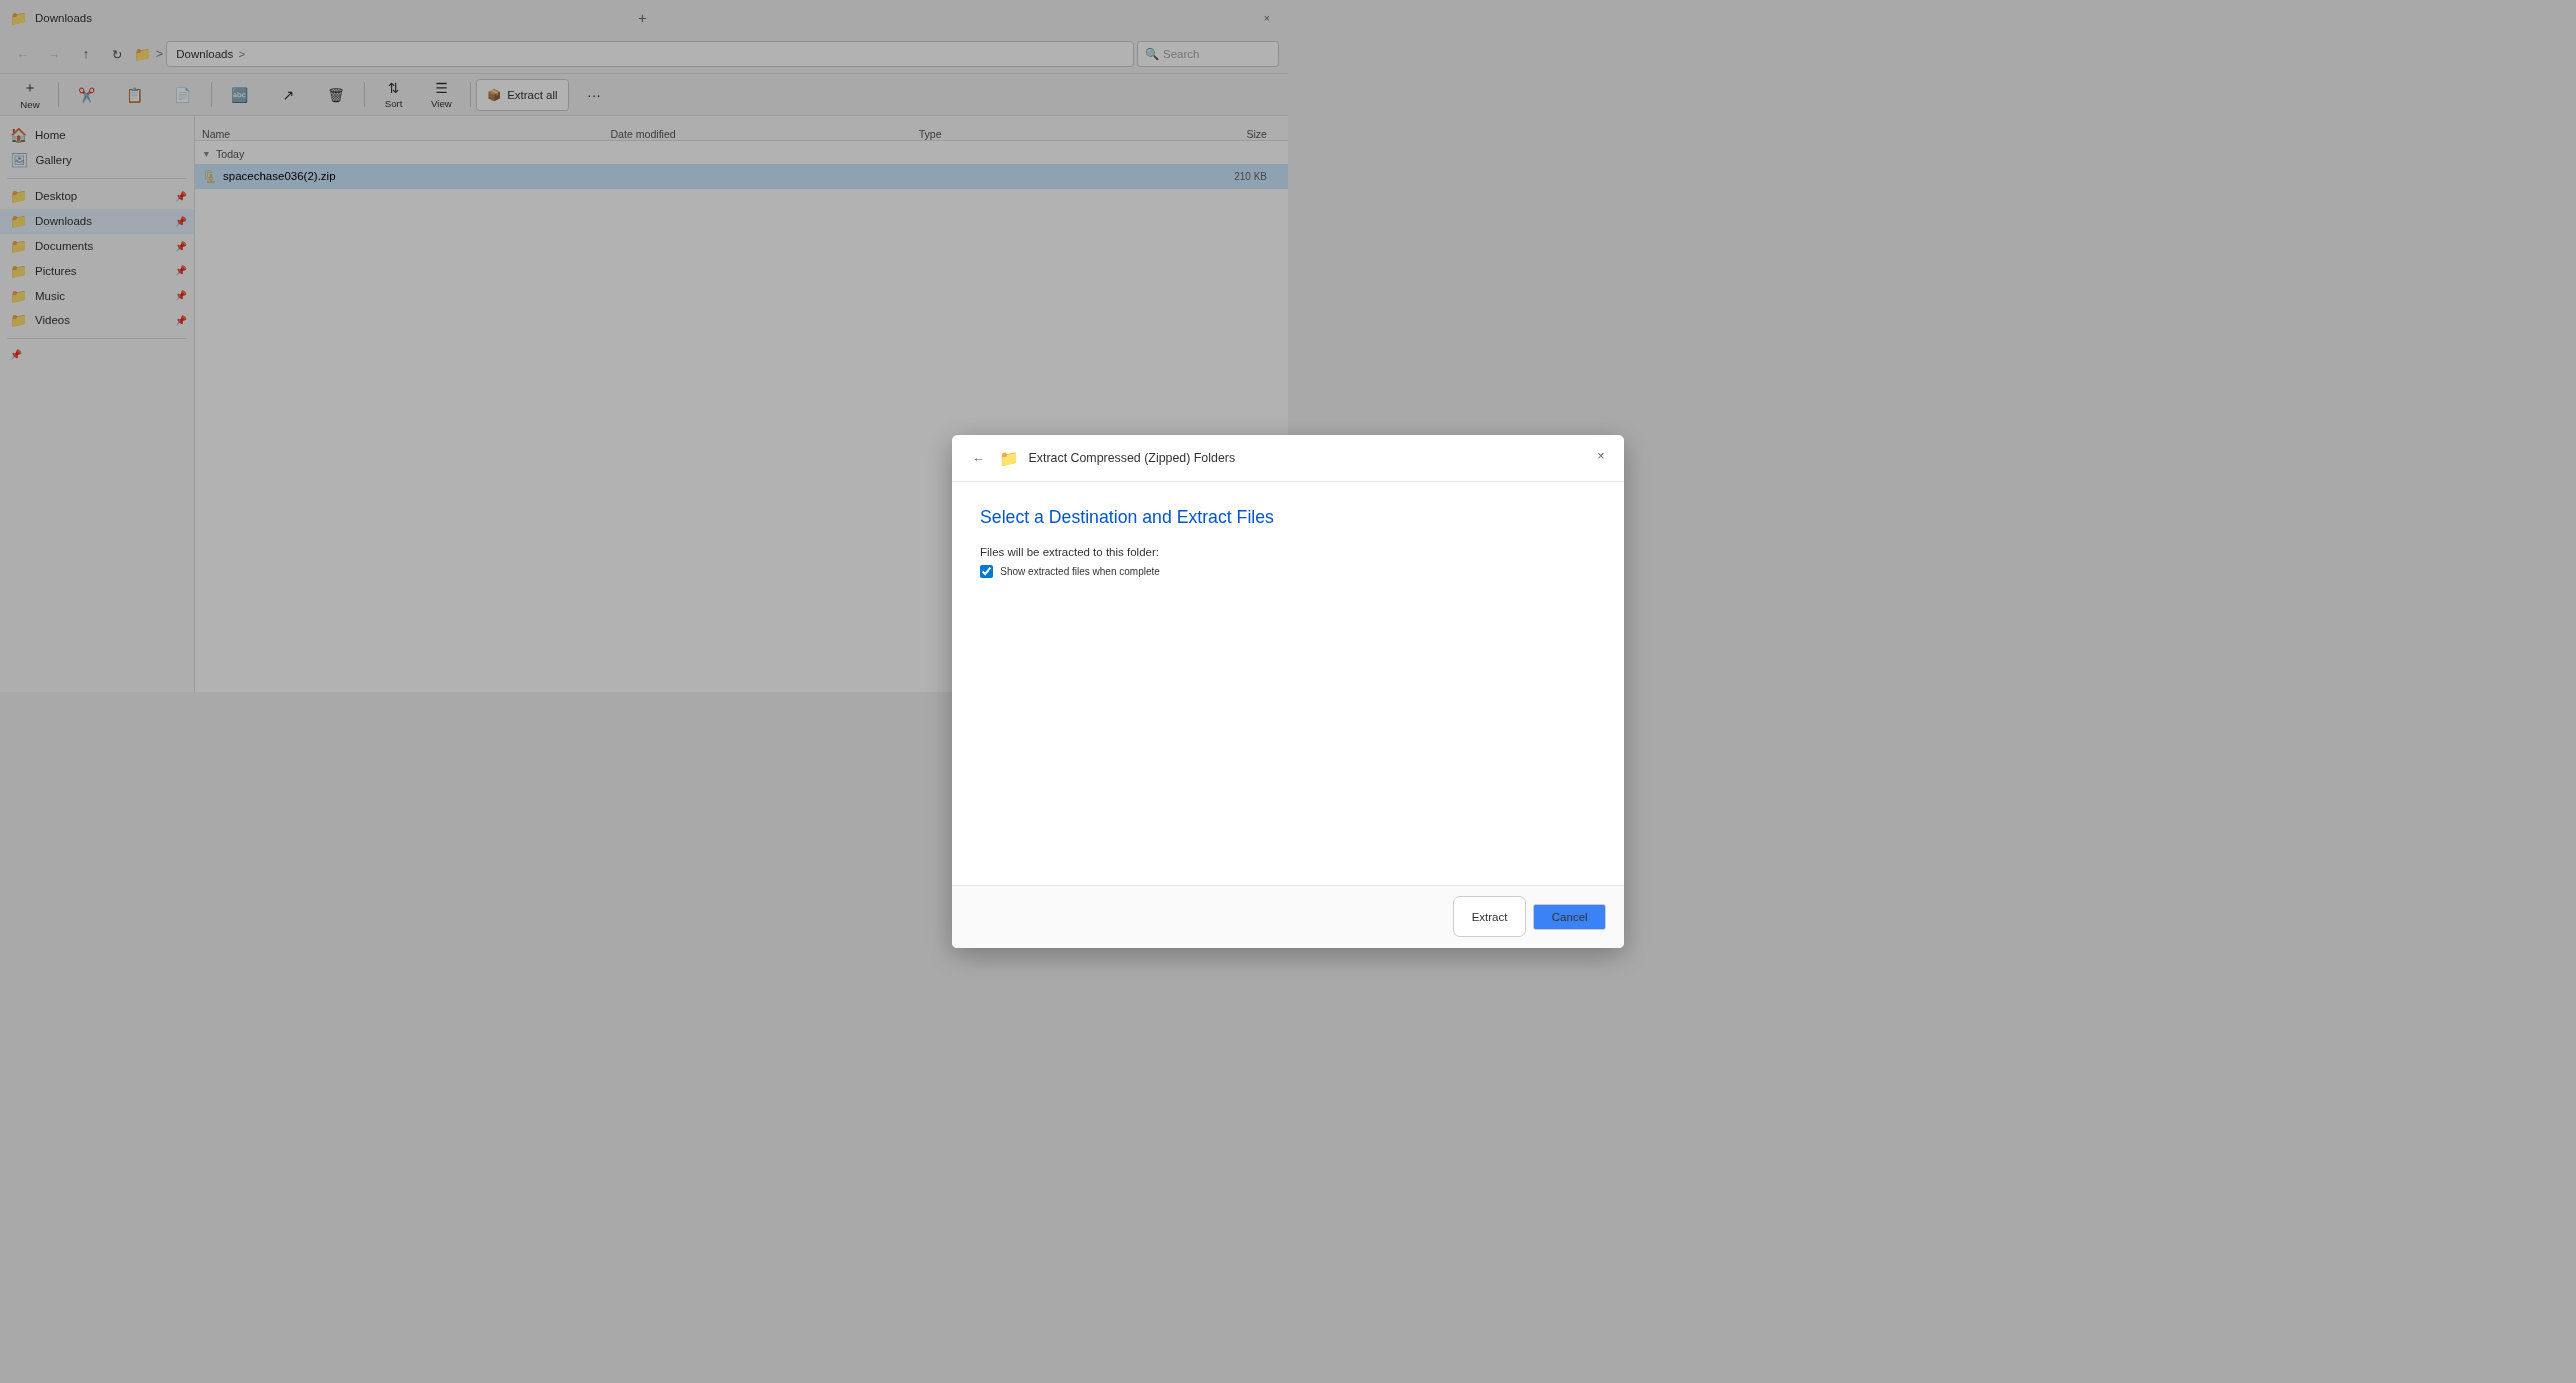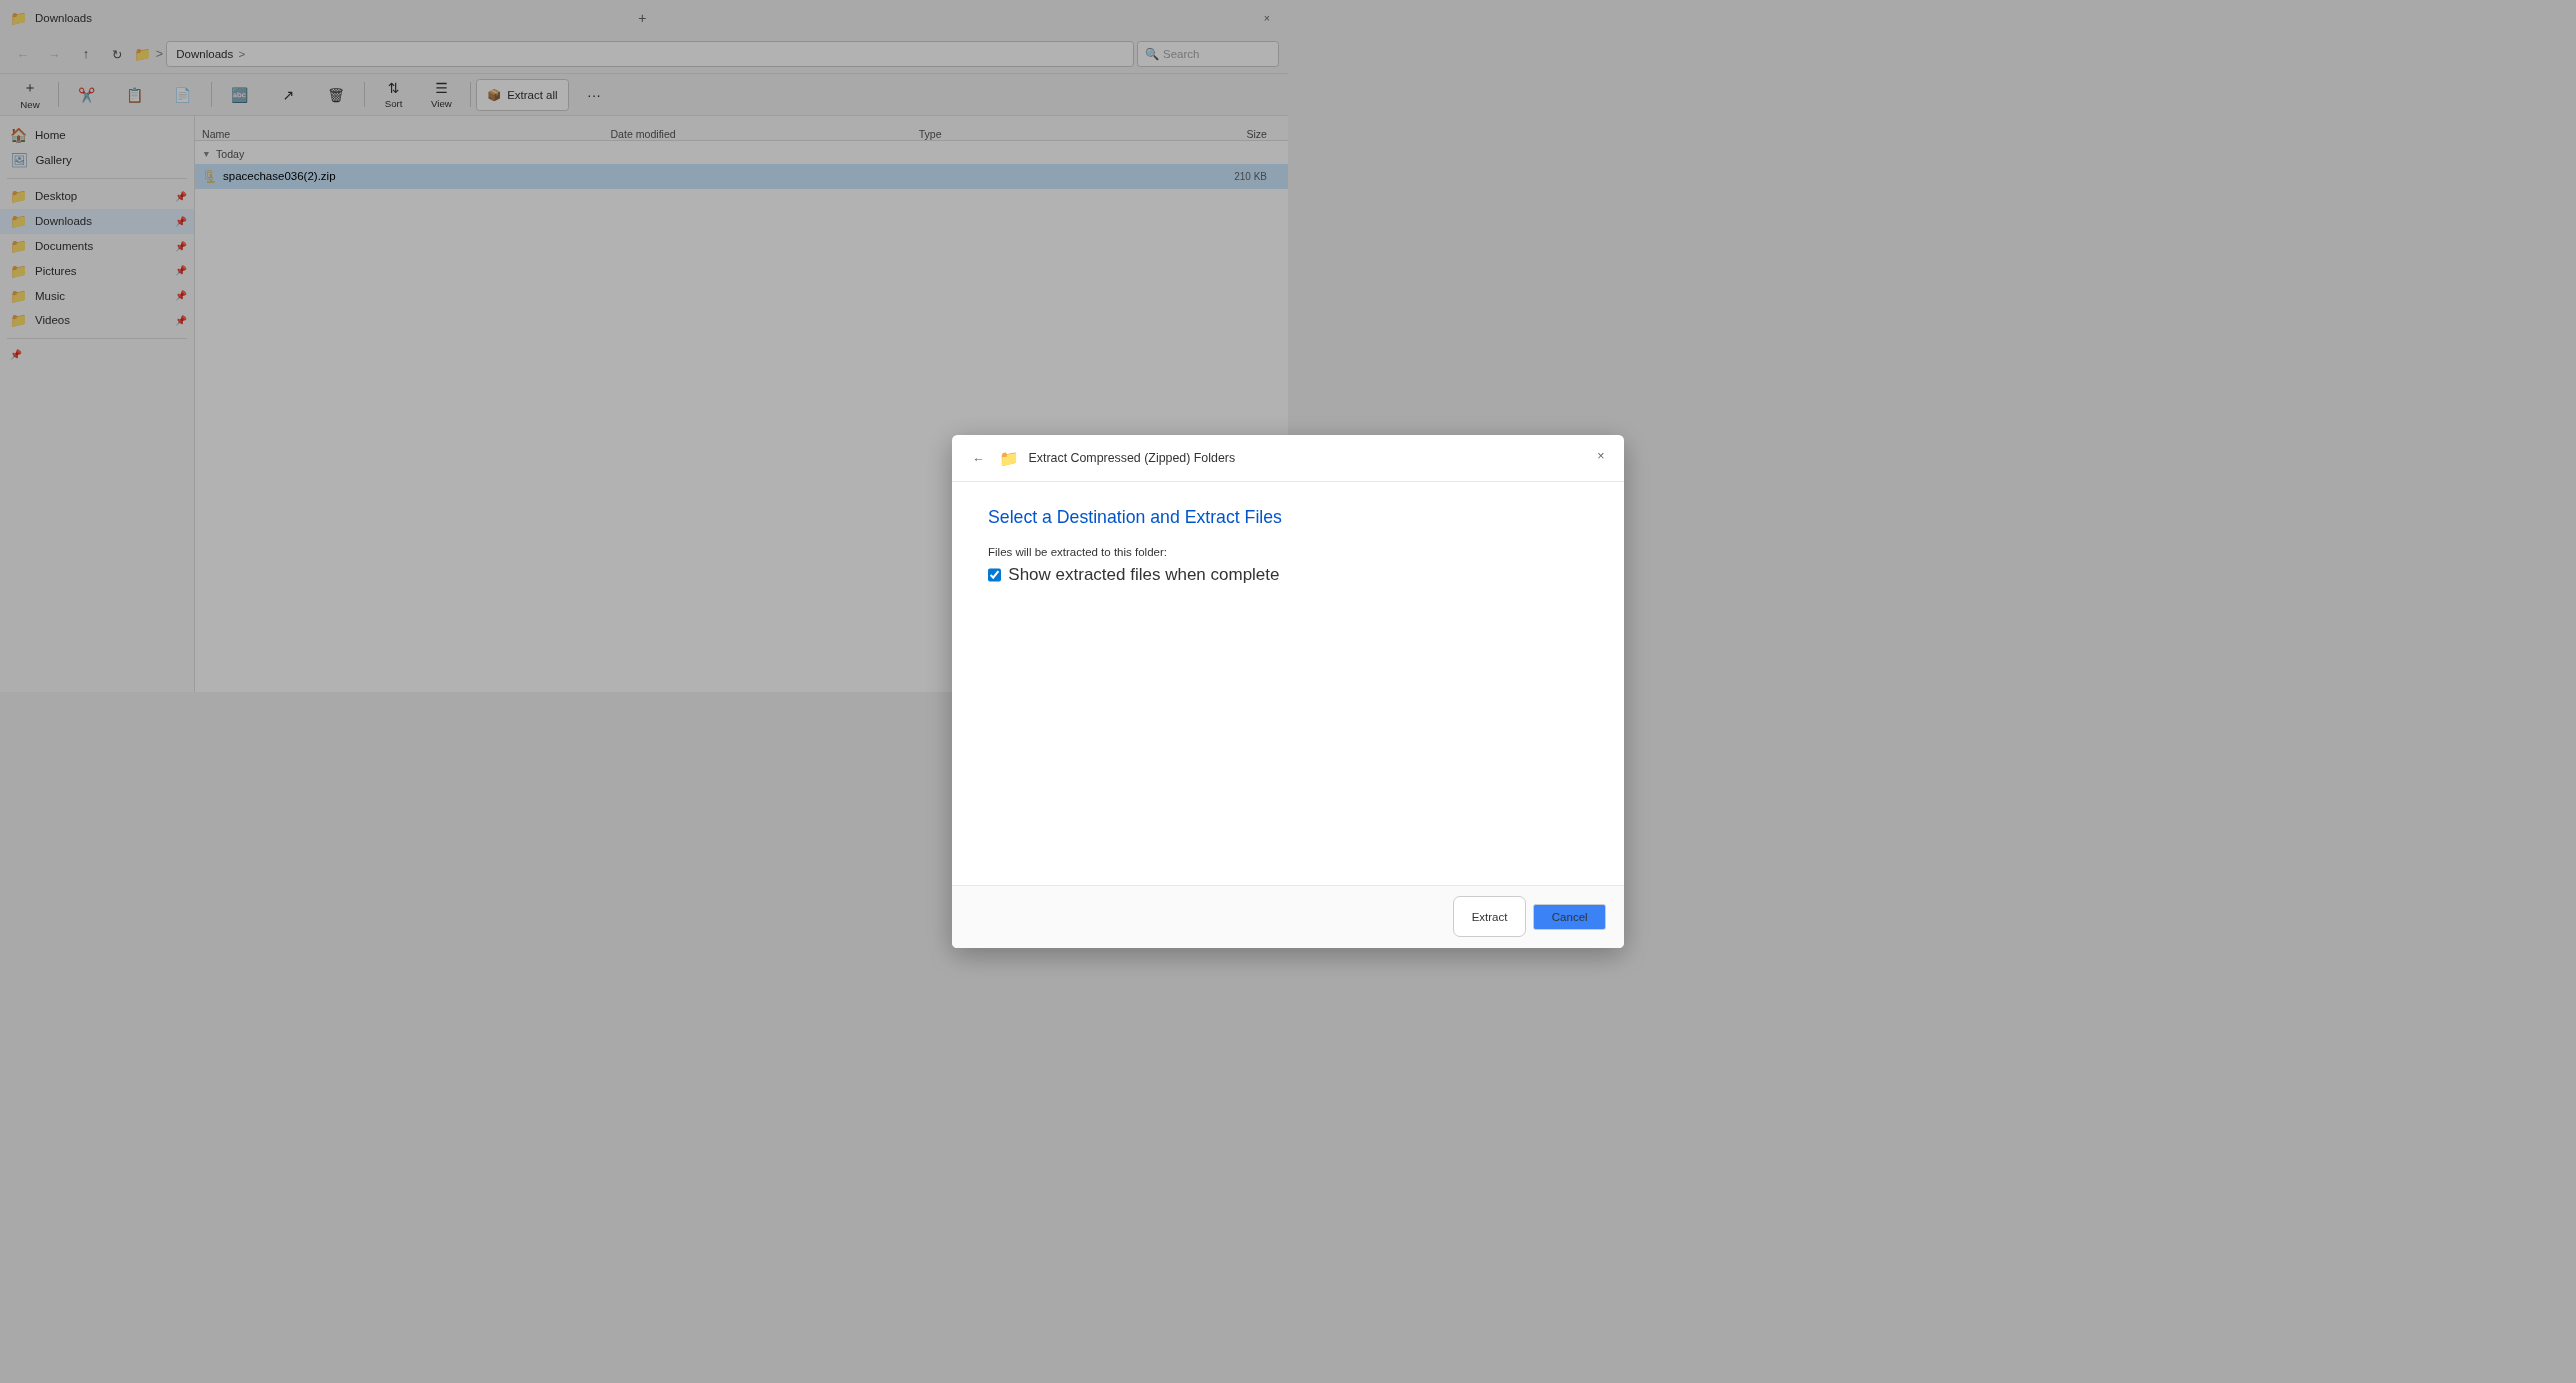--- a/index.html
+++ b/index.html
@@ -184,21 +184,21 @@
       cursor: pointer; border-radius: 3.5px; color: #555; font-size: 12.4px; border: none; background: none;
     }
     .modal-zip-icon { font-size: 16px; color: #e8b030; }
     .modal-title-text { font-size: 12.4px; color: #333; font-weight: 400; }
     .modal-close-btn {
       position: absolute; top: 8.8px; right: 10.6px;
       width: 25px; height: 25px; display: flex; align-items: center; justify-content: center;
       cursor: pointer; border-radius: 3.5px; color: #666; font-size: 12.4px; border: none; background: none;
     }
     .modal-body {
-      padding: 25px 36px;
+      padding: 25px 28px;
       flex: 1;
     }
     .modal-heading {
       font-size: 17.7px;
       color: #0055cc;
       font-weight: 400;
       margin-bottom: 17.7px;
     }
     .modal-label {
       font-size: 11.5px; color: #333; margin-bottom: 7px;
@@ -227,21 +227,21 @@
       font-size: 11.5px; color: #333;
       cursor: pointer;
     }
     .modal-checkbox-row {
       display: flex; align-items: center; gap: 7px;
     }
     .modal-checkbox {
       width: 13.3px; height: 13.3px;
       accent-color: #0078d4;
     }
-    .modal-checkbox-label { font-size: 17px; color: #333; }
+    .modal-checkbox-label { font-size: 10px; color: #333; }
     .modal-footer {
       display: flex; justify-content: flex-end; align-items: center;
       padding: 10.6px 17.7px;
       border-top: 0.9px solid #e8e8e8;
       gap: 7px;
       background: #fafafa;
       border-radius: 0 0 5.3px 5.3px;
     }
     .btn-extract {
       height: 41px; padding: 0 17.7px;

